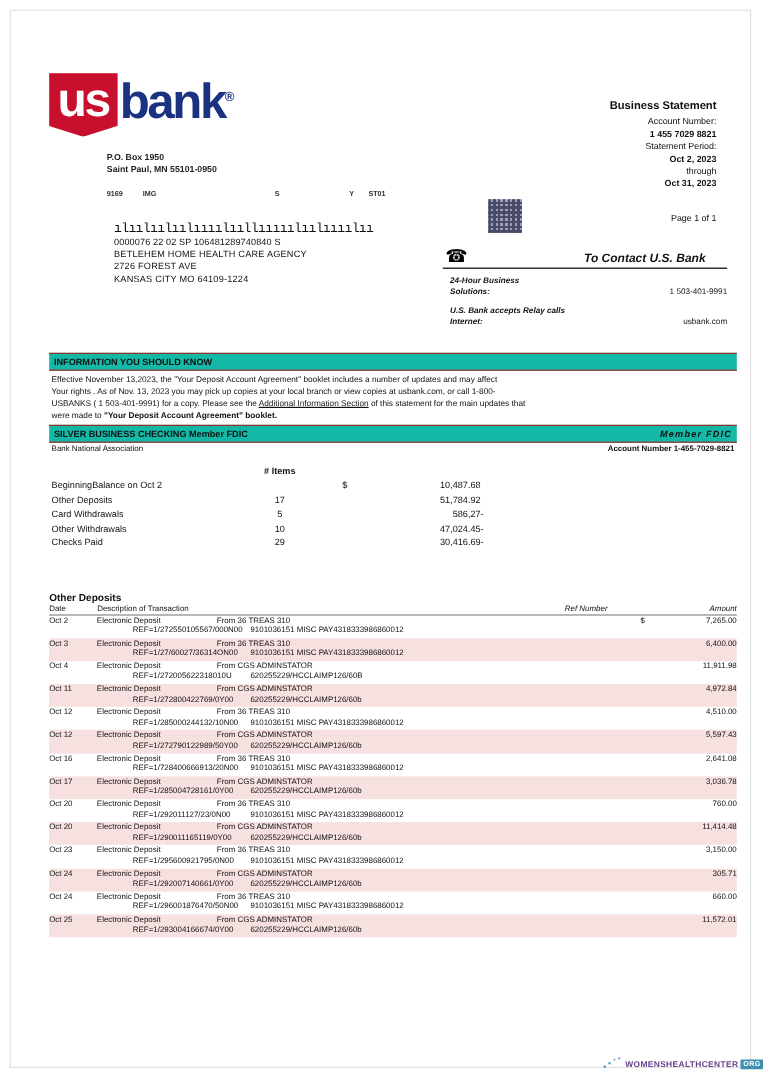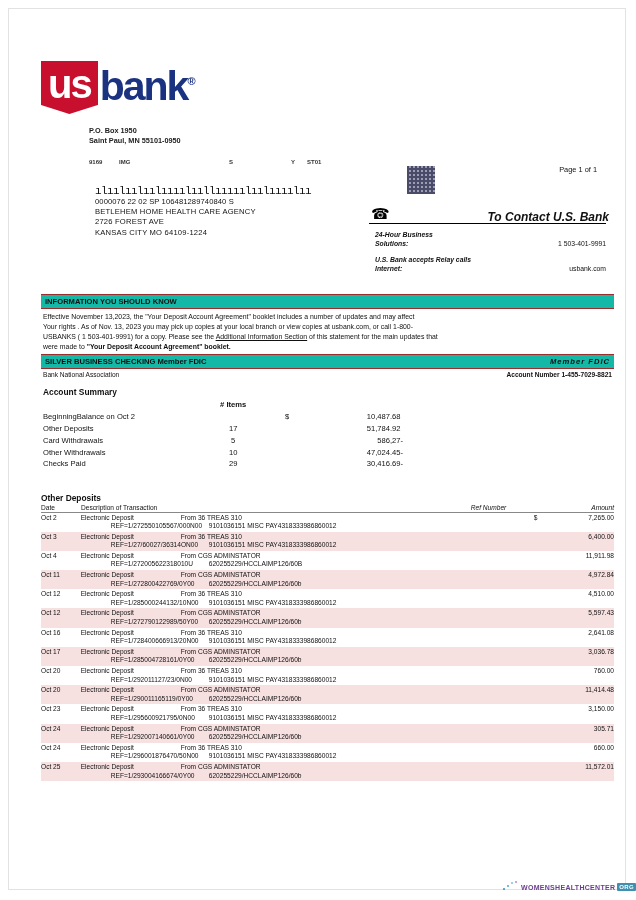--- a/index.html
+++ b/index.html
@@ -141,21 +141,21 @@
     height: 28px;
     background-image:
       repeating-linear-gradient(0deg, #2b2b4f 0 2px, transparent 2px 4px),
       repeating-linear-gradient(90deg, #2b2b4f 0 2px, transparent 2px 4px);
     background-color: #8d8da8;
     opacity: .85;
   }
   .page-of {
     position: absolute;
     right: 28px;
-    top: 156px;
+    top: 168px;
     font-size: 7.4px;
     color: #111;
   }
 
   
   .contact-rule {
     position: absolute;
     left: 360px;
     top: 214px;
     width: 237px;
@@ -164,23 +164,23 @@
   .phone-icon {
     position: absolute;
     left: 362px;
     top: 197px;
     font-size: 15px;
     line-height: 15px;
     color: #000;
   }
   .contact-title {
     position: absolute;
-    right: 16px;
+    right: 37px;
     top: 201px;
-    font-size: 12px;
+    font-size: 10px;
     font-weight: bold;
     font-style: italic;
     color: #111;
   }
   .contact-rows {
     position: absolute;
     left: 366px;
     top: 221px;
     width: 231px;
     font-size: 6.8px;
@@ -367,20 +367,29 @@
   </div>
 
   <div class="barcode">ılıılıılıılıııılııllııııılıılıııılıı</div>
   <div class="addr-block">
     <div class="l1">0000076 22 02 SP       106481289740840 S</div>
     <div>BETLEHEM HOME  HEALTH CARE AGENCY</div>
     <div>2726 FOREST AVE</div>
     <div>KANSAS CITY MO 64109-1224</div>
   </div>
 
+  <div class="stmt-head">
+    <div class="title">Business Statement</div>
+    <div>Account Number:</div>
+    <div class="b">1 455 7029 8821</div>
+    <div>Statement Period:</div>
+    <div class="b">Oct 2, 2023</div>
+    <div>through</div>
+    <div class="b">Oct 31, 2023</div>
+  </div>
 
   <div class="qr"></div>
   <div class="page-of">Page 1 of 1</div>
 
   <div class="phone-icon">☎</div>
   <div class="contact-title">To Contact U.S. Bank</div>
   <div class="contact-rule"></div>
   <div class="contact-rows">
     <div class="lbl">24-Hour Business</div>
     <div class="r">
@@ -412,21 +421,20 @@
       <span>SILVER BUSINESS CHECKING Member FDIC</span>
       <span class="right-it">Member  FDIC</span>
     </div>
     <div class="acct-subrow">
       <span>Bank National Association</span>
       <span class="rt">Account Number 1-455-7029-8821</span>
     </div>
   </div>
 
   <div class="summary">
-    <div class="hd">Account Summary</div>
     <table>
       <tbody>
           <tr>
         <td class="c-label"></td>
         <td class="c-items" style="font-weight:bold"># Items</td>
         <td class="c-dollar"></td>
         <td class="c-amt"></td>
         <td class="c-neg"></td>
       </tr>
       <tr>

